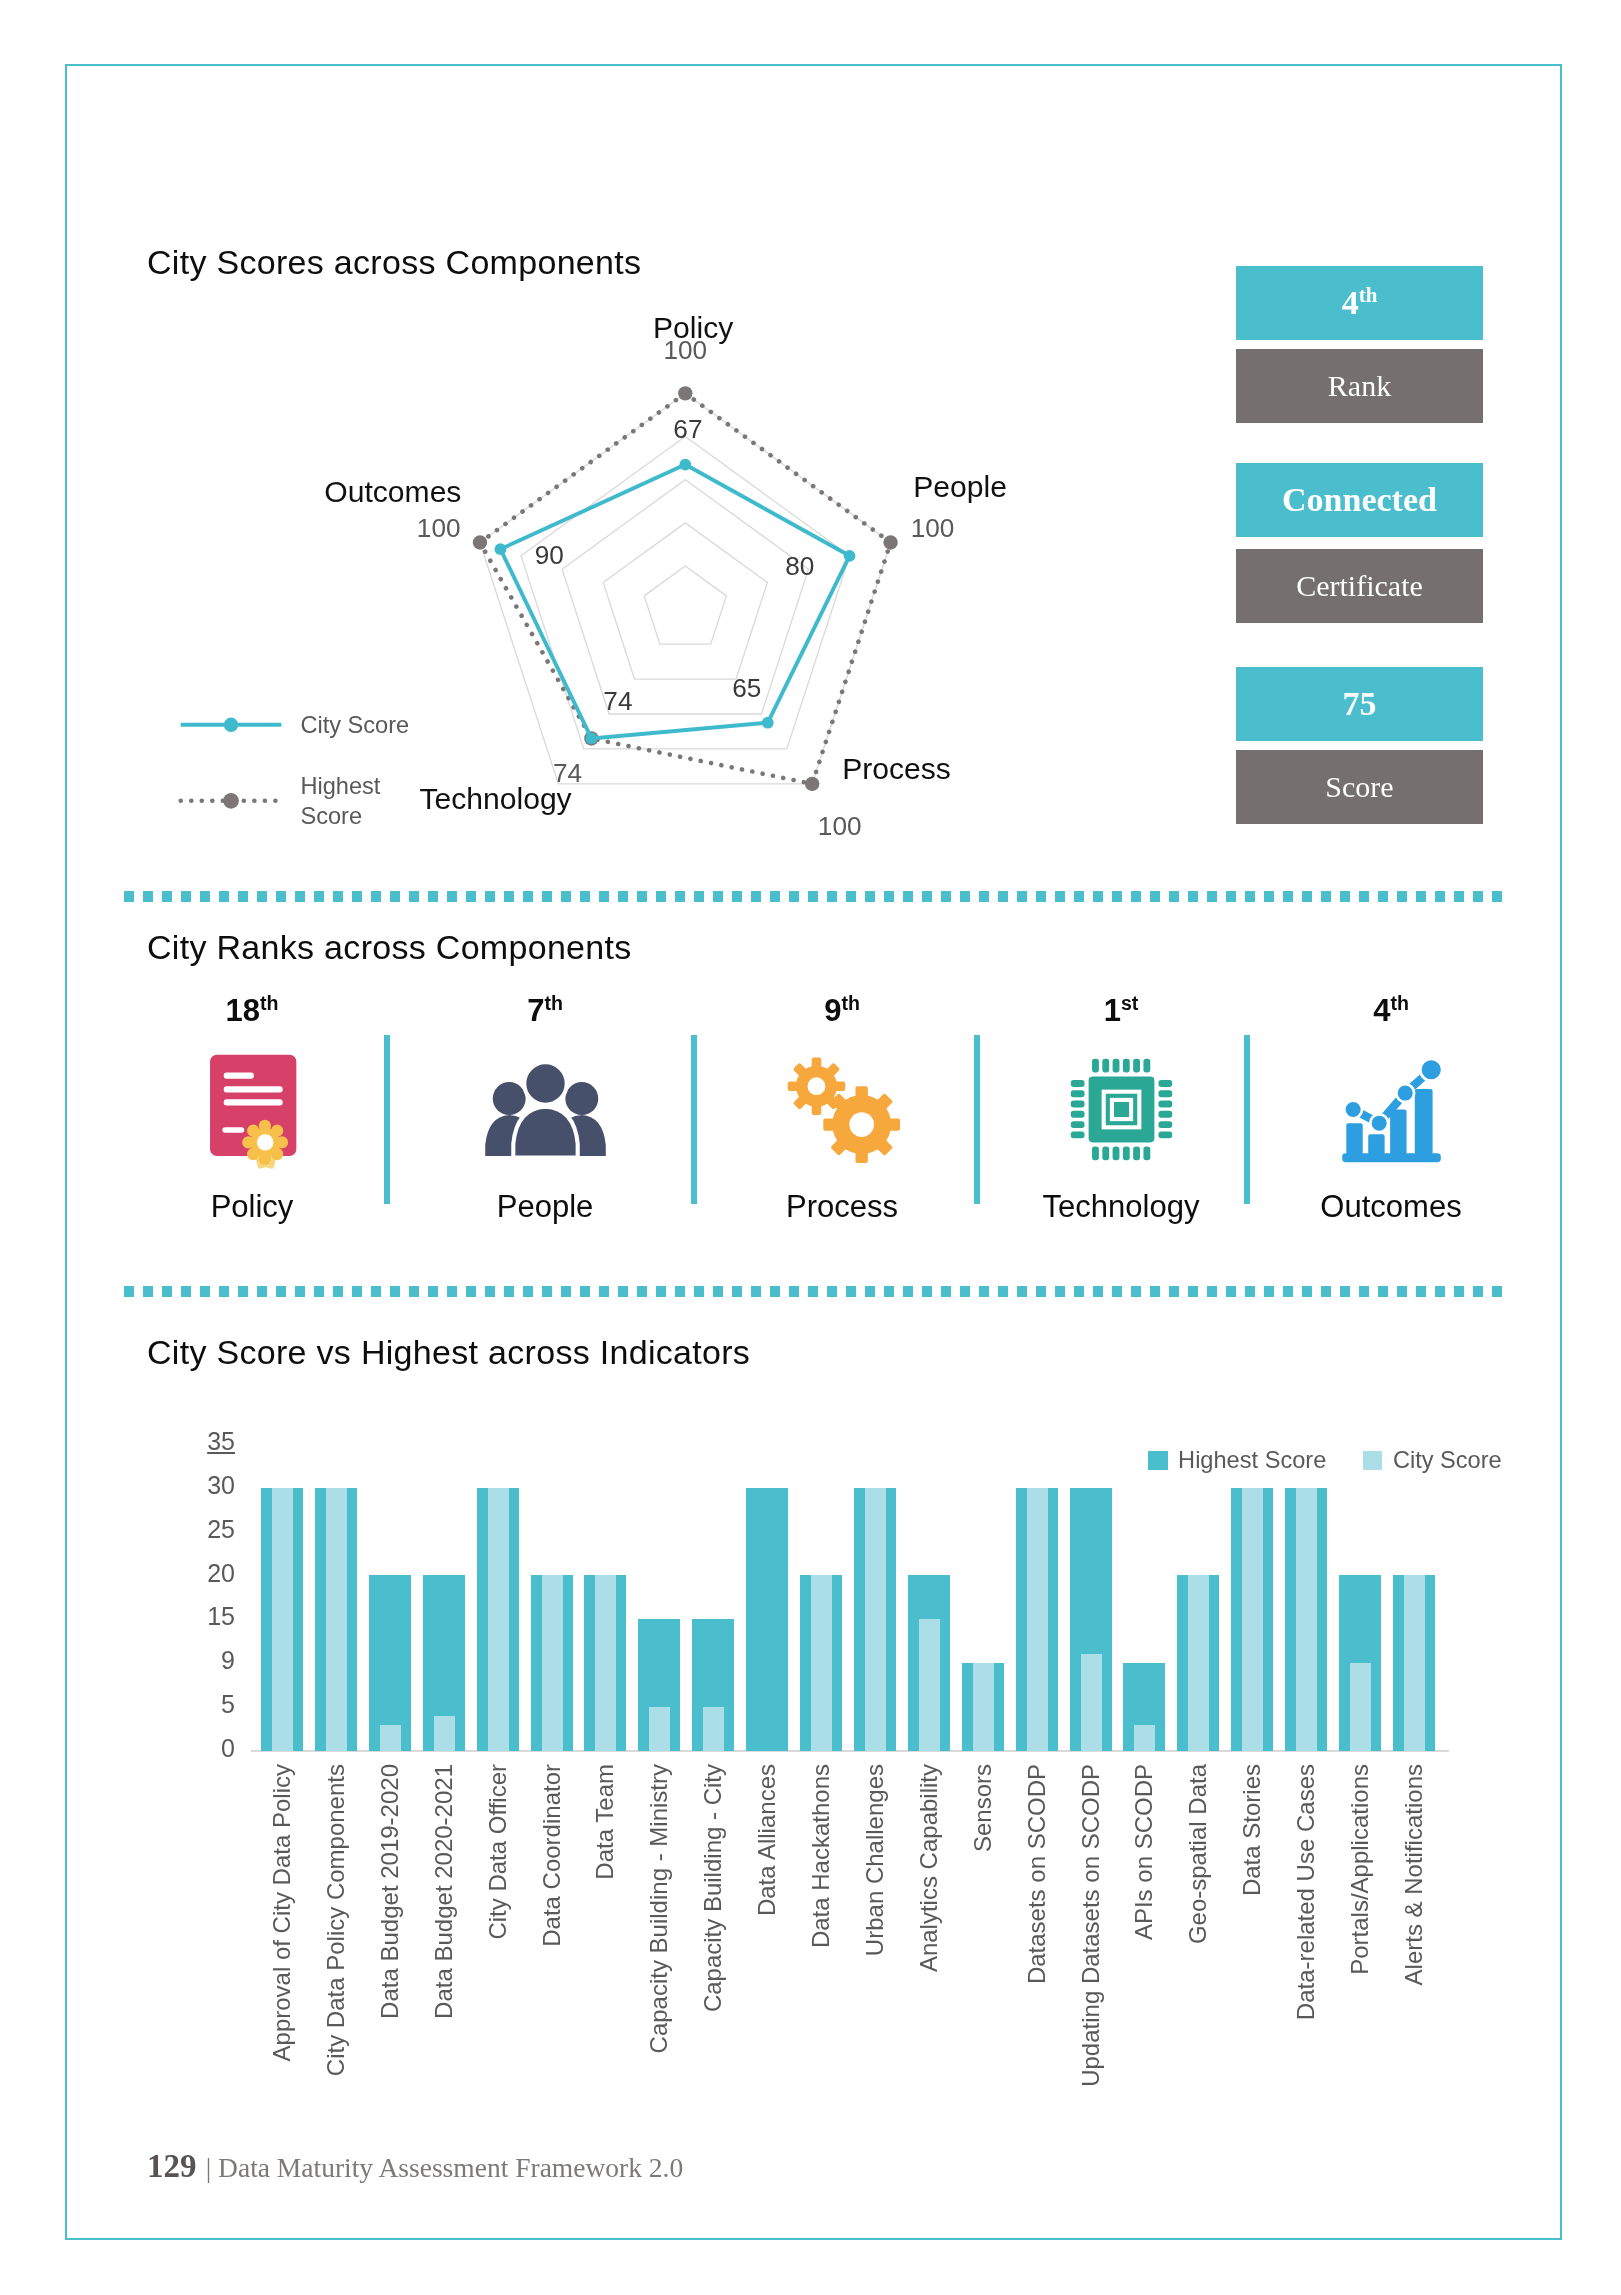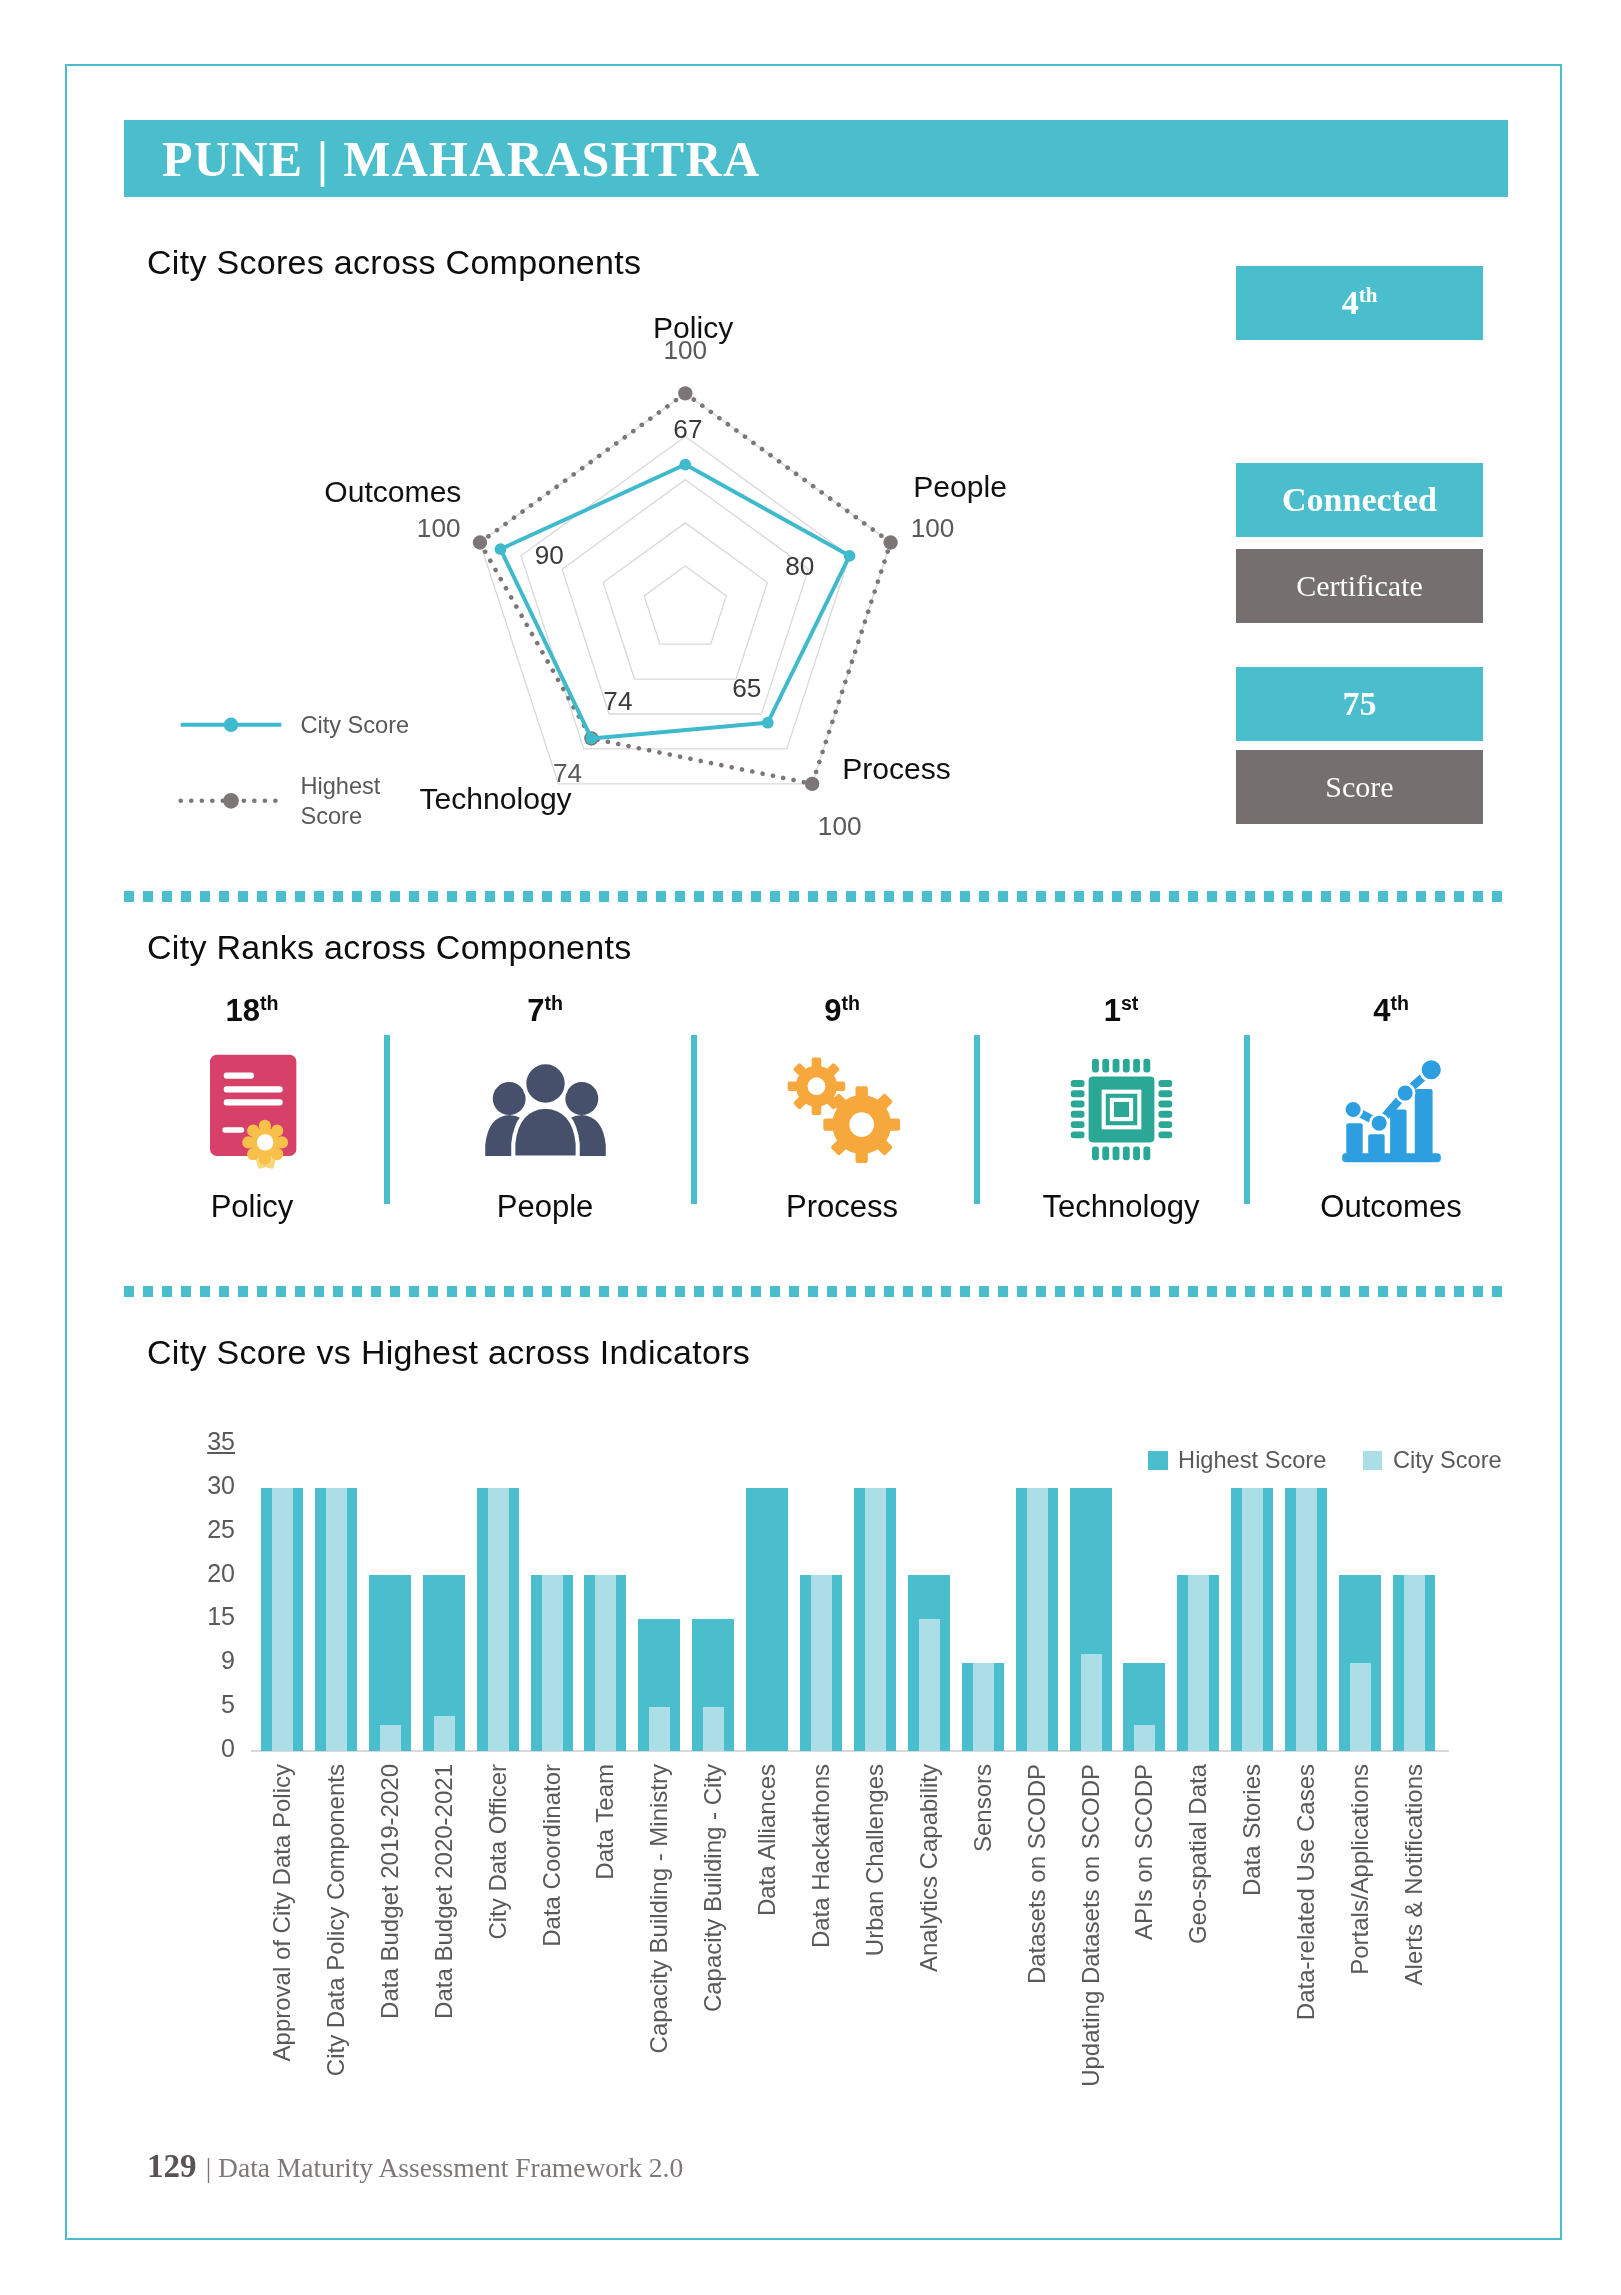--- a/index.html
+++ b/index.html
@@ -71,23 +71,20 @@
   #footer .pg { font-size:33px; font-weight:bold; color:#595353; }
   #footer .ft { font-size:27.5px; color:#7E7877; margin-left:9.2px; }
 </style>
 </head>
 <body>
 
 <div id="page">
 
   <div class="abs" id="frame"></div>
 
-  <div class="abs" id="banner">
-    <div class="txt">PUNE | MAHARASHTRA</div>
-  </div>
 
   <h2 class="abs sec" id="h-scores">City Scores across Components</h2>
 
   <svg class="abs" id="radar-svg" width="772" height="628" viewBox="0 0 1180 960">
       <polygon points="647.0,425.0 709.8,470.6 685.8,544.4 608.2,544.4 584.2,470.6" fill="none" stroke="#D9D9D9" stroke-width="2"></polygon>
       <polygon points="647.0,359.0 772.5,450.2 724.6,597.8 569.4,597.8 521.5,450.2" fill="none" stroke="#D9D9D9" stroke-width="2"></polygon>
       <polygon points="647.0,293.0 835.3,429.8 763.4,651.2 530.6,651.2 458.7,429.8" fill="none" stroke="#D9D9D9" stroke-width="2"></polygon>
       <polygon points="647.0,227.0 898.1,409.4 802.2,704.6 491.8,704.6 395.9,409.4" fill="none" stroke="#D9D9D9" stroke-width="2"></polygon>
       <polygon points="647.0,161.0 960.9,389.0 841.0,758.0 453.0,758.0 333.1,389.0" fill="none" stroke="#D9D9D9" stroke-width="2"></polygon>
       <polygon points="647.0,161.0 960.9,389.0 841.0,758.0 503.5,688.6 333.1,389.0" fill="none" stroke="#7C7776" stroke-width="7" stroke-dasharray="0.1 16" stroke-linecap="round"></polygon>
@@ -131,20 +128,21 @@
       <line x1="4" y1="15" x2="158" y2="15" stroke="#7C7776" stroke-width="7" stroke-dasharray="0.1 16" stroke-linecap="round"></line>
       <circle cx="81" cy="15" r="12" fill="#7C7776"></circle>
     </svg>
     <span class="lbl"><span>Highest</span><br><span>Score</span></span>
   </div>
 
 
   <div class="abs badge teal" style="top:266px">
       <span><span>4</span><sup>th</sup></span>
     </div>
+  <div class="abs badge gray" style="top:349px">Rank</div>
   <div class="abs badge teal" style="top:463px">
       <span><span>Connected</span><sup></sup></span>
     </div>
   <div class="abs badge gray" style="top:549px">Certificate</div>
   <div class="abs badge teal" style="top:667px">
       <span><span>75</span><sup></sup></span>
     </div>
   <div class="abs badge gray" style="top:750px">Score</div>
 
   <div class="abs dotsep" id="sep1"></div>

